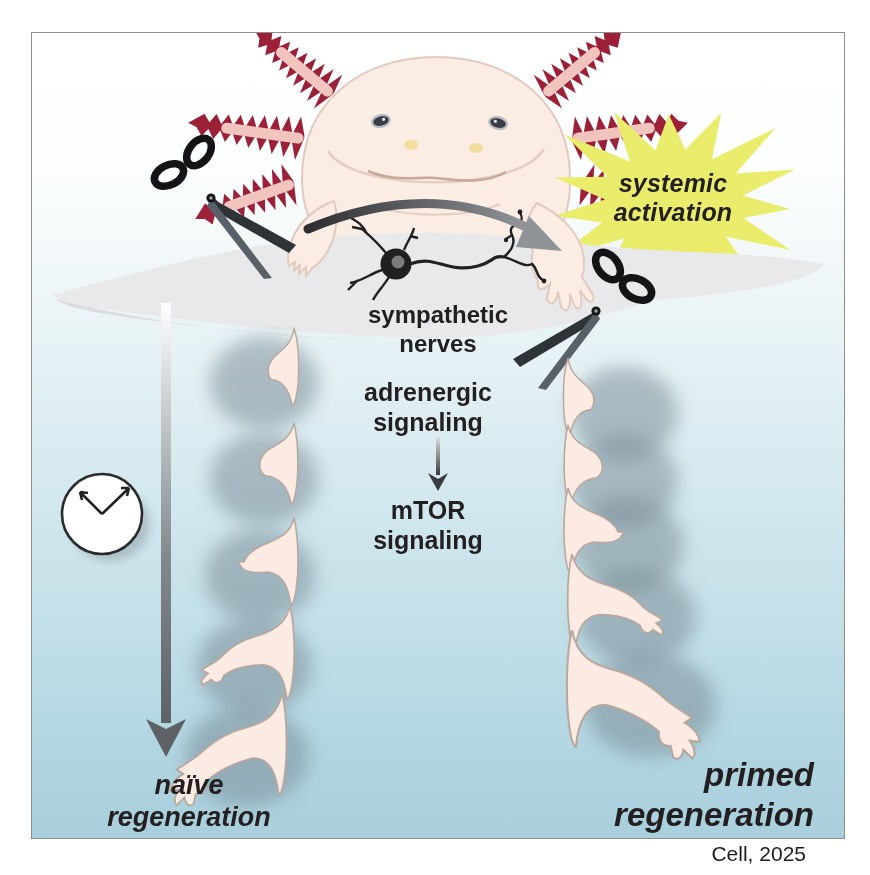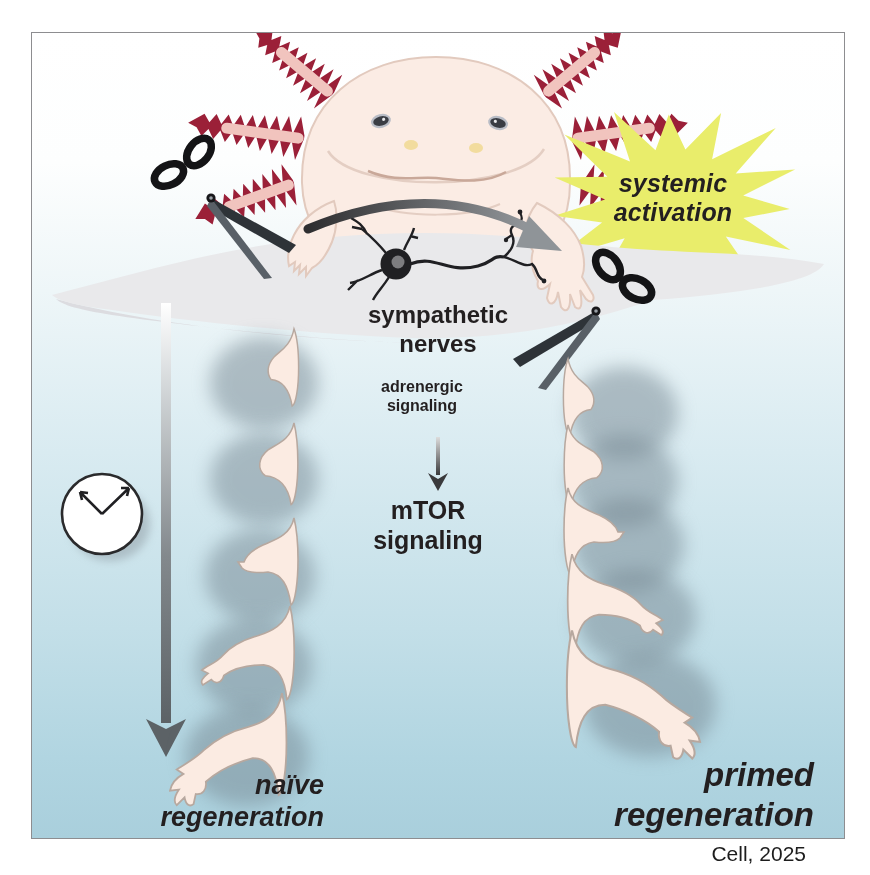--- a/index.html
+++ b/index.html
@@ -6,23 +6,23 @@
   .canvas{position:relative;width:870px;height:875px;background:#ffffff;overflow:hidden;
           font-family:"Liberation Sans","DejaVu Sans",sans-serif;}
   .frame{position:absolute;left:31px;top:32px;width:812px;height:805px;
          border:1px solid #8d8d90;box-sizing:content-box;overflow:hidden;
          background:linear-gradient(to bottom,#ffffff 0%,#fdfefe 16%,#eef6f8 32%,#d9ebf1 52%,#c3dfe8 74%,#b1d5e1 90%,#a9cfdc 100%);}
   .frame svg{position:absolute;left:0;top:0;}
   .lbl{position:absolute;color:var(--c-text,#231f20);text-align:center;z-index:5;}
   .lbl .ln{display:block;}
   .lbl-sys{left:521px;top:136px;width:240px;font-size:25px;font-weight:800;font-style:italic;line-height:1.16;letter-spacing:.2px;}
   .lbl-symp{left:286px;top:268px;width:240px;font-size:24px;font-weight:bold;line-height:1.2;}
-  .lbl-adre{left:270px;top:344px;width:240px;font-size:16px;font-weight:bold;line-height:1.2;}
+  .lbl-adre{left:276px;top:344px;width:240px;font-size:25px;font-weight:bold;line-height:1.2;}
   .lbl-mtor{left:296px;top:462px;width:200px;font-size:25px;font-weight:bold;line-height:1.2;}
-  .lbl-naive{left:22px;top:736px;width:270px;font-size:27px;font-weight:bold;font-style:italic;line-height:1.2;text-align:right;}
+  .lbl-naive{left:22px;top:736px;width:270px;font-size:27px;font-weight:bold;font-style:italic;line-height:1.2;text-align:center;}
   .lbl-primed{right:30px;top:722px;width:290px;font-size:33px;font-weight:bold;font-style:italic;line-height:1.2;text-align:right;}
   .credit{position:absolute;right:64px;top:842px;font-size:21px;color:#1d1d1d;}
   
   .f-star{fill:var(--c-star,#e9ed6b);}
   .f-skin{fill:var(--c-skin,#fbece4);stroke:var(--c-skinline,#e2cabe);stroke-width:2;}
   .f-limb{fill:var(--c-limb,#fbebe2);stroke:var(--c-limbline,#b7a89f);stroke-width:1.6;}
   .f-ground{fill:var(--c-ground,#e9e9eb);}
   .f-shadow{fill:var(--c-shadow,#768792);}
   .s-ink{stroke:#202023;fill:none;}
 </style>

